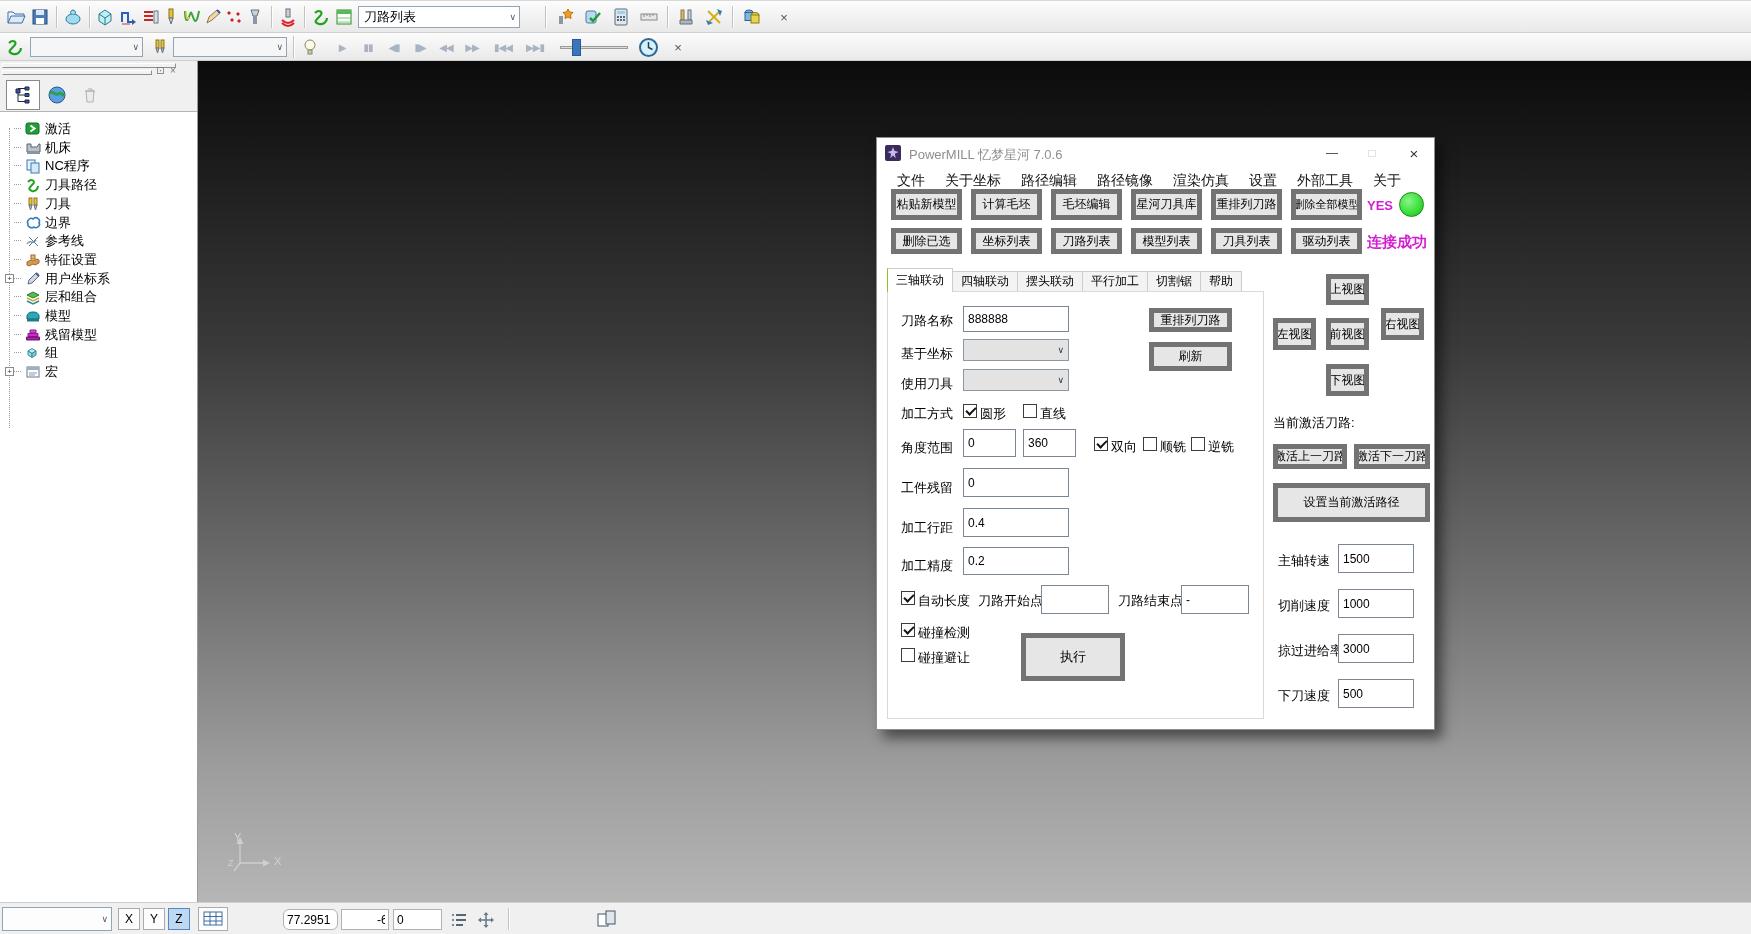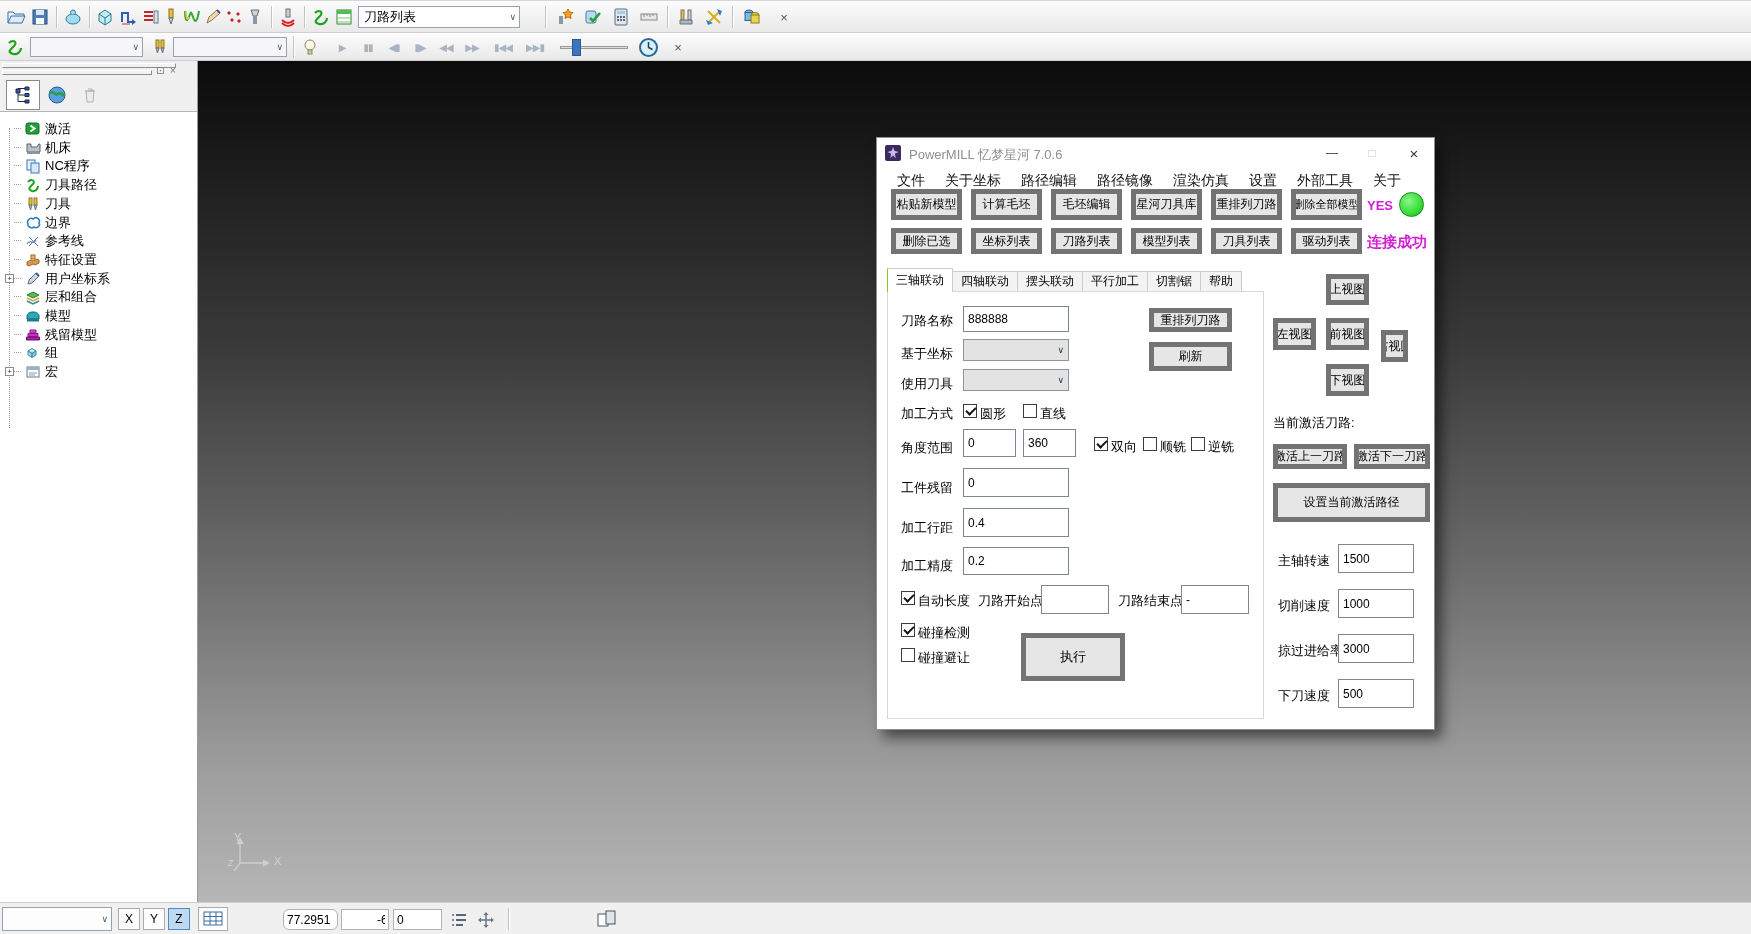--- a/index.html
+++ b/index.html
@@ -570,21 +570,21 @@
 
     <span class="cb ck" style="left:24px;top:485px"></span>
     <span class="lbl" style="left:41px;top:486px">碰撞检测</span>
     <span class="cb" style="left:24px;top:510px"></span>
     <span class="lbl" style="left:41px;top:511px">碰撞避让</span>
     <div class="btn" style="left:144px;top:495px;width:104px;height:48px;font-size:13px">执行</div>
 
     <div class="btn" style="left:449px;top:136px;width:43px;height:31px">上视图</div>
     <div class="btn" style="left:396px;top:180px;width:43px;height:32px">左视图</div>
     <div class="btn" style="left:449px;top: 180px;width:43px;height:32px">前视图</div>
-    <div class="btn" style="left:504px;top:192px;width:27px;height:32px">右视图</div>
+    <div class="btn" style="left:504px;top:170px;width:43px;height:32px">右视图</div>
     <div class="btn" style="left:449px;top:226px;width:43px;height:32px">下视图</div>
 
     <span class="lbl" style="left:396px;top:276px">当前激活刀路:</span>
     <div class="btn" style="left:396px;top:306px;width:74px;height:25px">激活上一刀路</div>
     <div class="btn" style="left:477px;top:306px;width:76px;height:25px">激活下一刀路</div>
     <div class="btn" style="left:396px;top:345px;width:157px;height:39px">设置当前激活路径</div>
 
     <span class="lbl" style="left:401px;top:414px">主轴转速</span>
     <input class="tin" style="left: 461px; top: 406px; width: 76px; height: 29px;" value="1500">
     <span class="lbl" style="left:401px;top:459px">切削速度</span>

